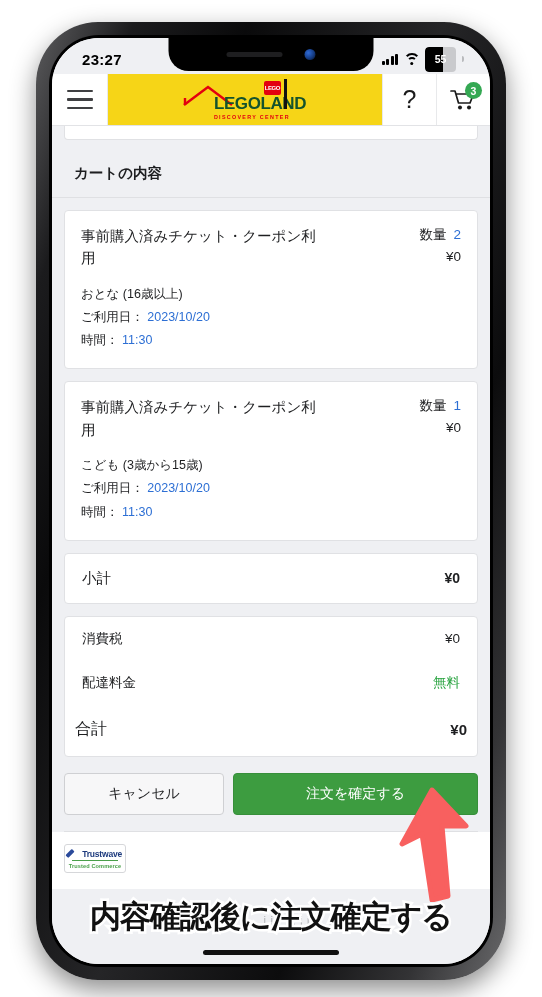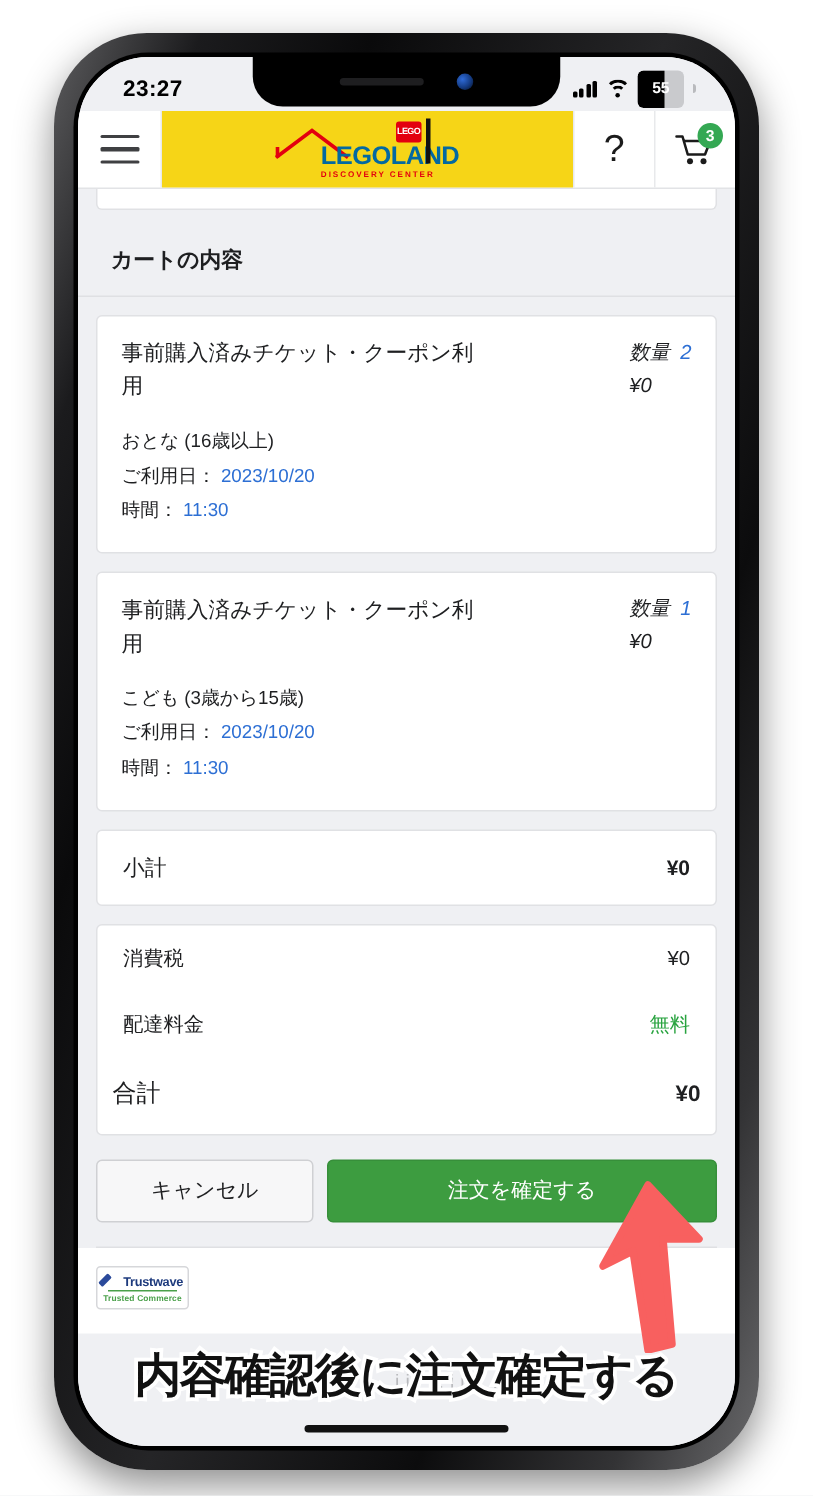--- a/index.html
+++ b/index.html
@@ -184,21 +184,21 @@
     display: flex; align-items: center; justify-content: center;
   }
   .logo-brick b { color: #fff; font-size: 6px; font-weight: bold; letter-spacing: -.4px; }
   .logo-pole {
     position: absolute; left: 70px; top: -16px;
     width: 3.5px; height: 30px; background: #111;
   }
   .logo-main {
     font-size: 17px;
     font-weight: bold;
-    color: #0369a1;
+    color: #14532d;
     letter-spacing: -.4px;
     line-height: 1;
   }
   .logo-sub {
     font-size: 5.4px;
     font-weight: bold;
     color: #e3000f;
     letter-spacing: 1.3px;
     margin-top: 2px;
   }
@@ -257,21 +257,21 @@
     padding: 14px 16px 16px;
   }
 
   .item-top { display: flex; justify-content: space-between; align-items: flex-start; gap: 10px; }
   .item-name {
     font-size: 14.5px;
     line-height: 1.55;
     color: #1e1f21;
     max-width: 235px;
   }
-  .item-right { white-space: nowrap; padding-top: 1px; font-style: italic; }
+  .item-right { text-align: right; white-space: nowrap; padding-top: 1px; }
   .item-qty-row { font-size: 13.5px; color: #1e1f21; }
   .item-qty-row b { color: #2d6fd4; font-weight: 500; margin-left: 7px; }
   .item-price { font-size: 13.5px; color: #1e1f21; margin-top: 5px; }
 
   .item-meta { font-size: 12.5px; color: #1e1f21; line-height: 1.85; margin-top: 13px; }
   .item-meta .v { color: #2d6fd4; }
 
   
   .totals-card { padding: 0; }
   .total-row {
@@ -291,21 +291,21 @@
 
   
   .btn-row {
     display: flex;
     gap: 9px;
     margin: 16px 12px 0;
     padding-bottom: 16px;
     border-bottom: 1px solid #dfe0e3;
   }
   .btn-cancel {
-    width: 145px;
+    width: 160px;
     height: 42px;
     background: #f7f7f8;
     border: 1px solid #cfd0d3;
     border-radius: 4px;
     font-size: 14px;
     color: #1e1f21;
     font-family: inherit;
     cursor: pointer;
   }
   .btn-confirm {

